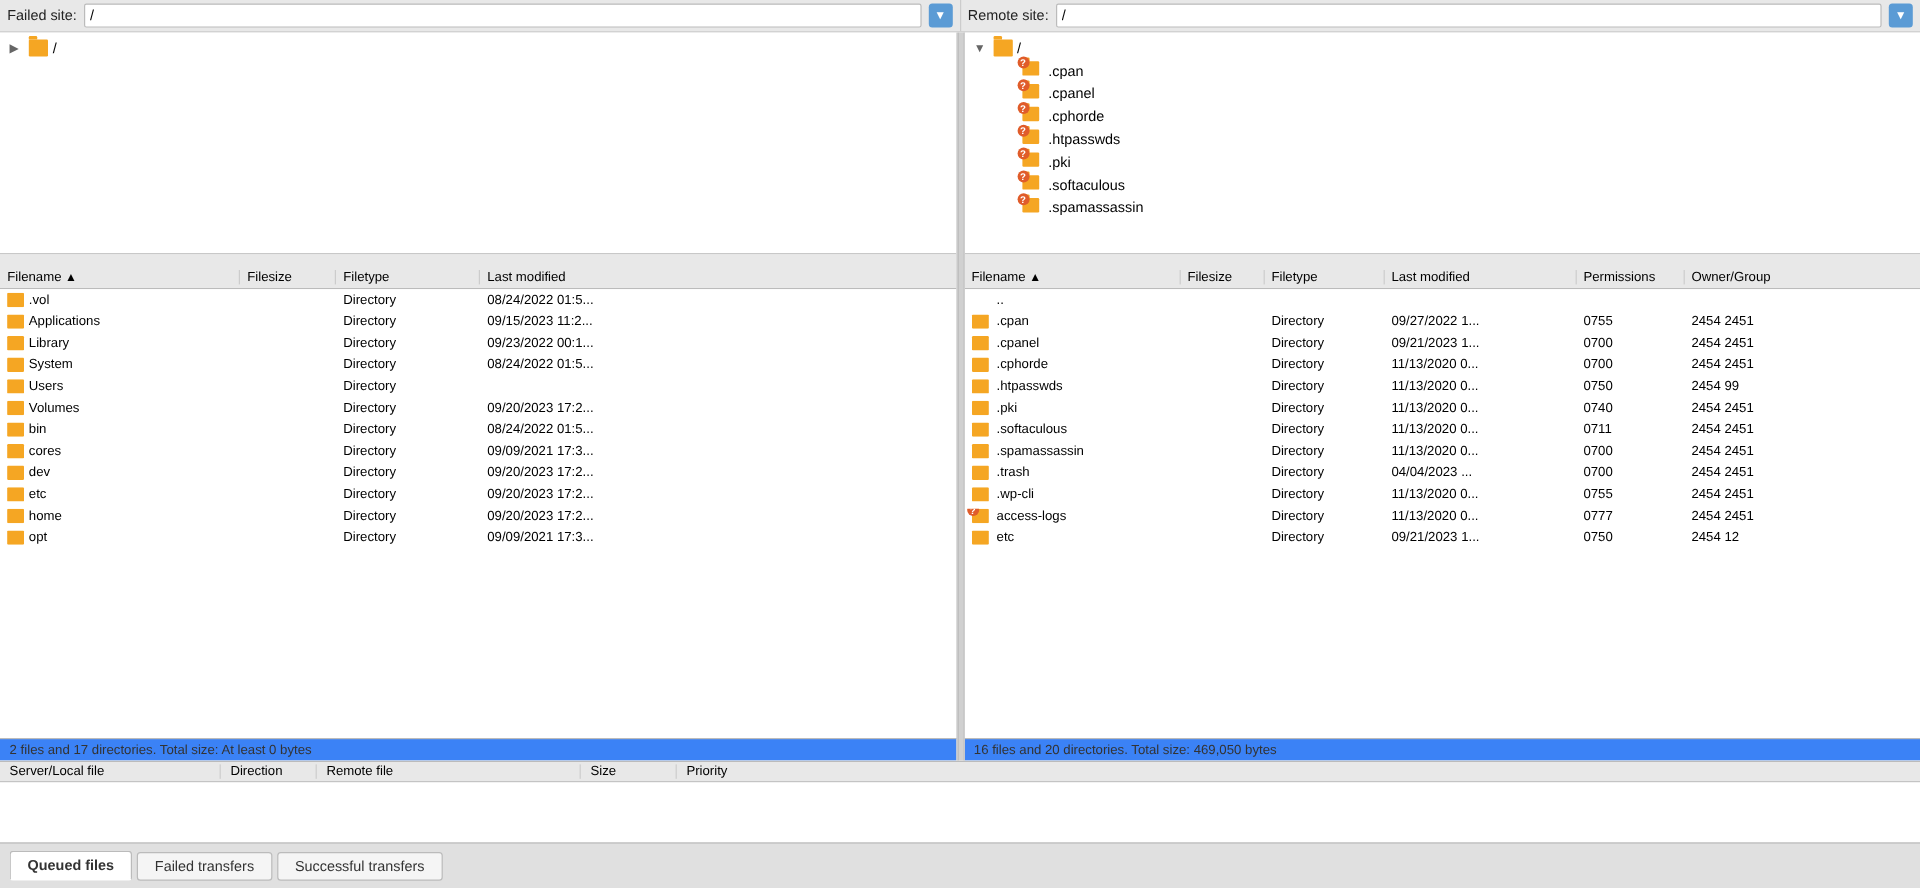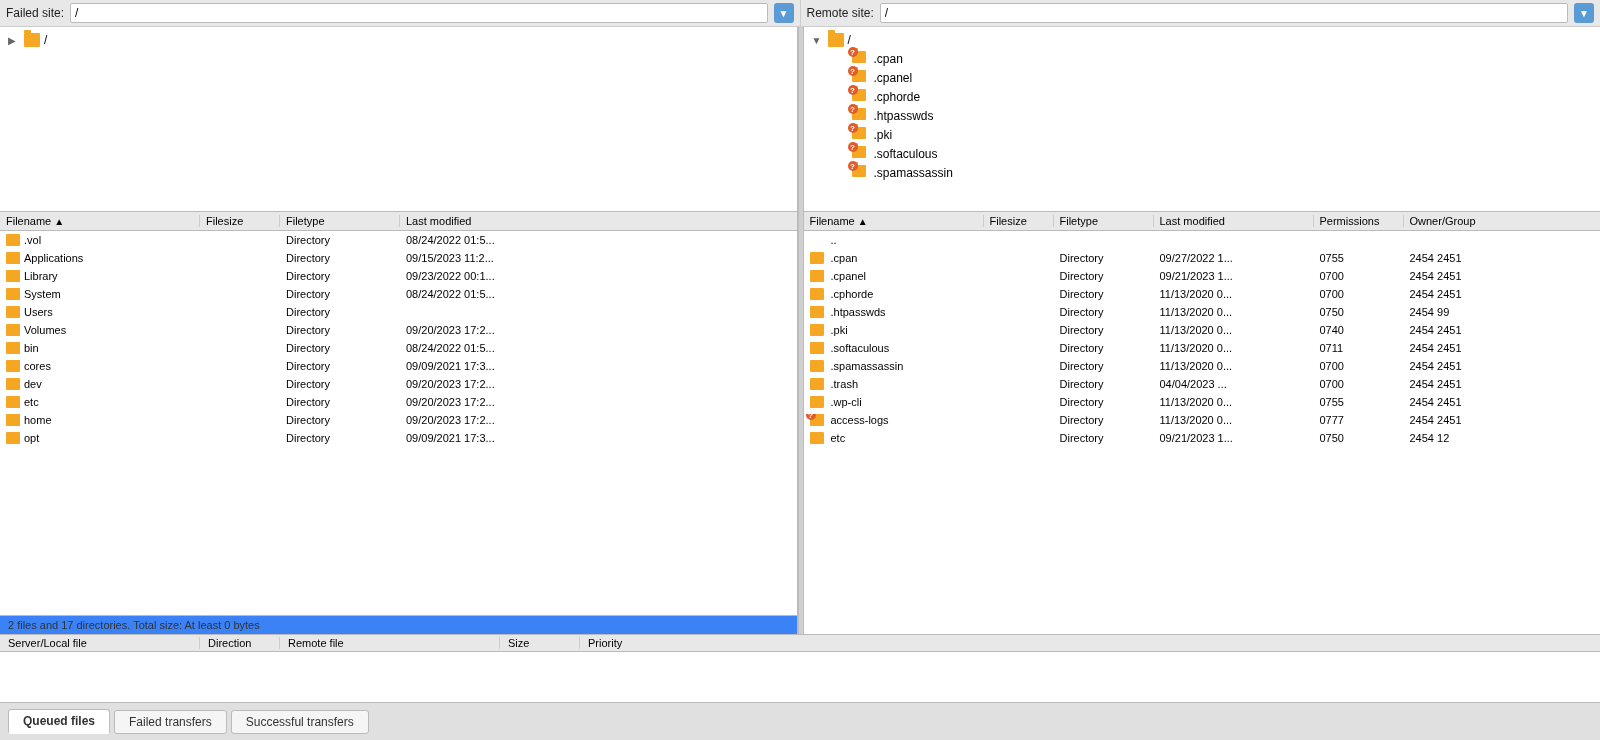--- a/index.html
+++ b/index.html
@@ -172,20 +172,21 @@
     }
     .col-h {
       padding: 0 6px;
       white-space: nowrap;
       overflow: hidden;
       border-right: 1px solid #ccc;
       display: flex;
       align-items: center;
       gap: 3px;
       cursor: pointer;
+      margin-top: 10px;
     }
     .col-h:last-child { border-right: none; flex: 1; }
 
     
     .local-col-name { width: 200px; }
     .local-col-size { width: 80px; }
     .local-col-type { width: 120px; }
     .local-col-modified { flex: 1; }
 
     
@@ -245,21 +246,21 @@
       padding: 2px 0;
       font-size: 11px;
       font-weight: 500;
     }
     .transfer-col {
       padding: 0 8px;
       border-right: 1px solid #ccc;
       white-space: nowrap;
     }
     .transfer-col:last-child { border-right: none; }
-    .t-col-server { width: 200px; }
+    .t-col-server { width: 184px; }
     .t-col-dir { width: 80px; }
     .t-col-remote { width: 220px; }
     .t-col-size { width: 80px; }
     .t-col-priority { width: 100px; }
     .t-col-status { flex: 1; }
 
     .transfer-body {
       height: 50px;
       background: white;
     }
@@ -674,20 +675,23 @@
         <span style="margin-left:3px">etc</span>
       </div>
       <div class="file-cell remote-col-size"></div>
       <div class="file-cell remote-col-type">Directory</div>
       <div class="file-cell remote-col-modified">09/21/2023 1...</div>
       <div class="file-cell remote-col-perms">0750</div>
       <div class="file-cell remote-col-owner">2454 12</div>
     </div>
       </div>
 
+    <div class="status-bar">
+      <span>16 files and 20 directories. Total size: 469,050 bytes</span>
+    </div>
   </div>
 </div>
 
 <div class="transfer-area">
   <div class="transfer-headers">
     <div class="transfer-col t-col-server">
       <span>Server/Local file</span>
     </div>
     <div class="transfer-col t-col-dir">
       <span>Direction</span>

